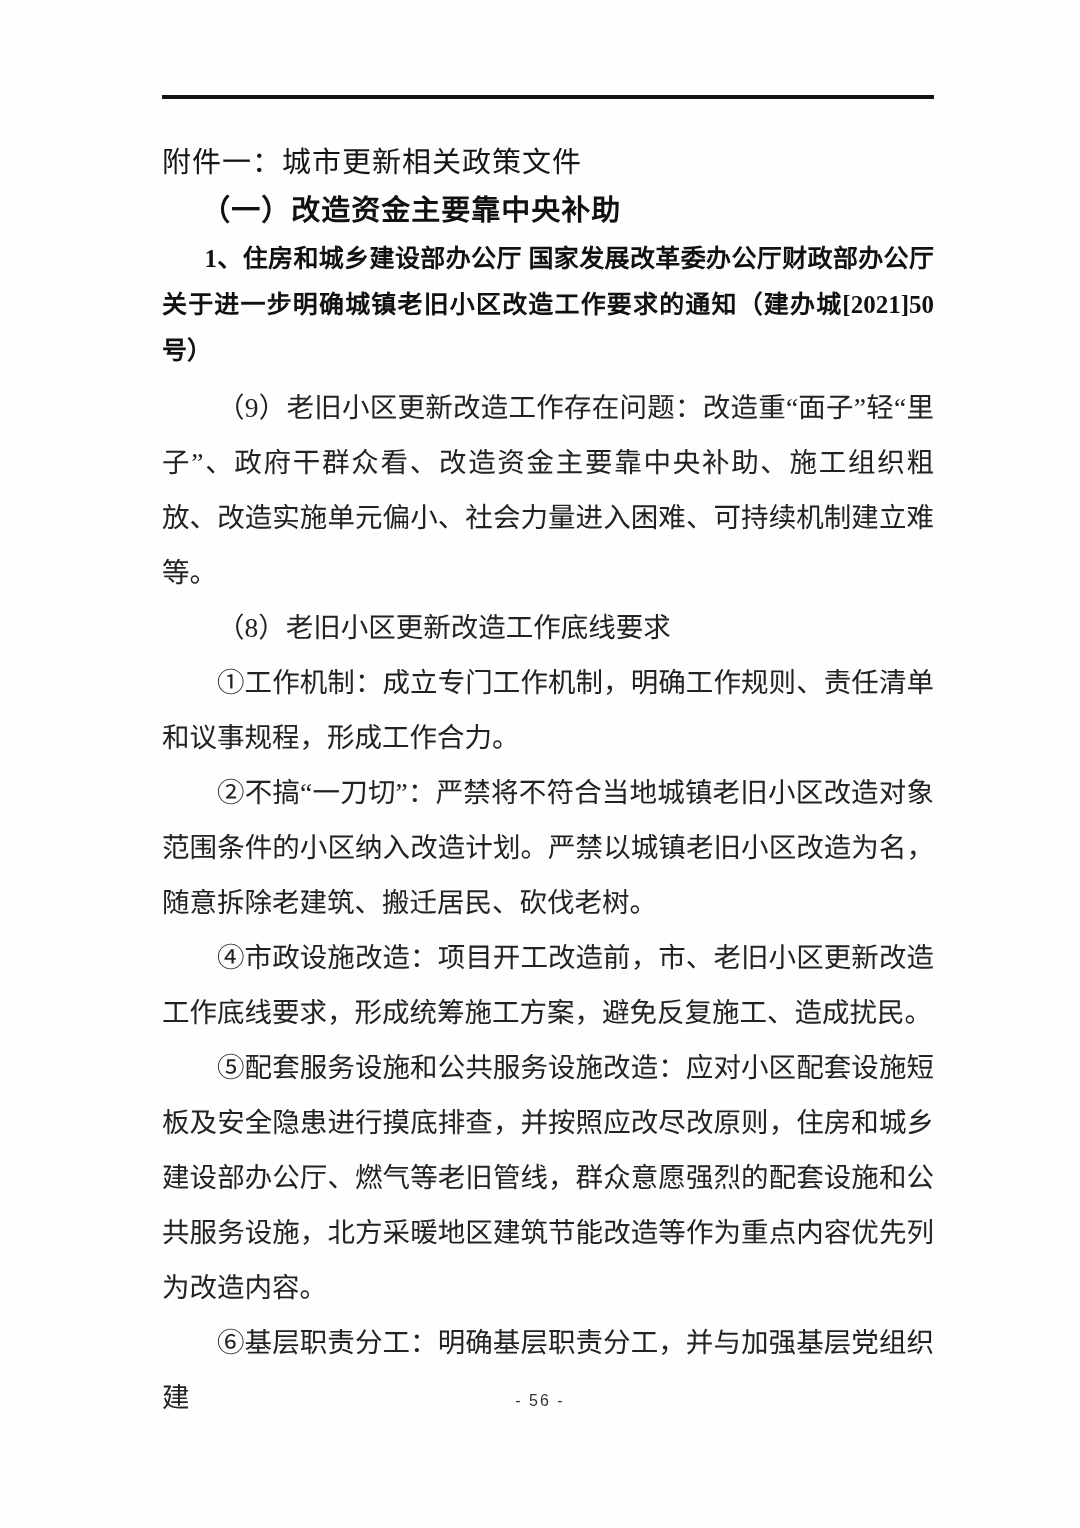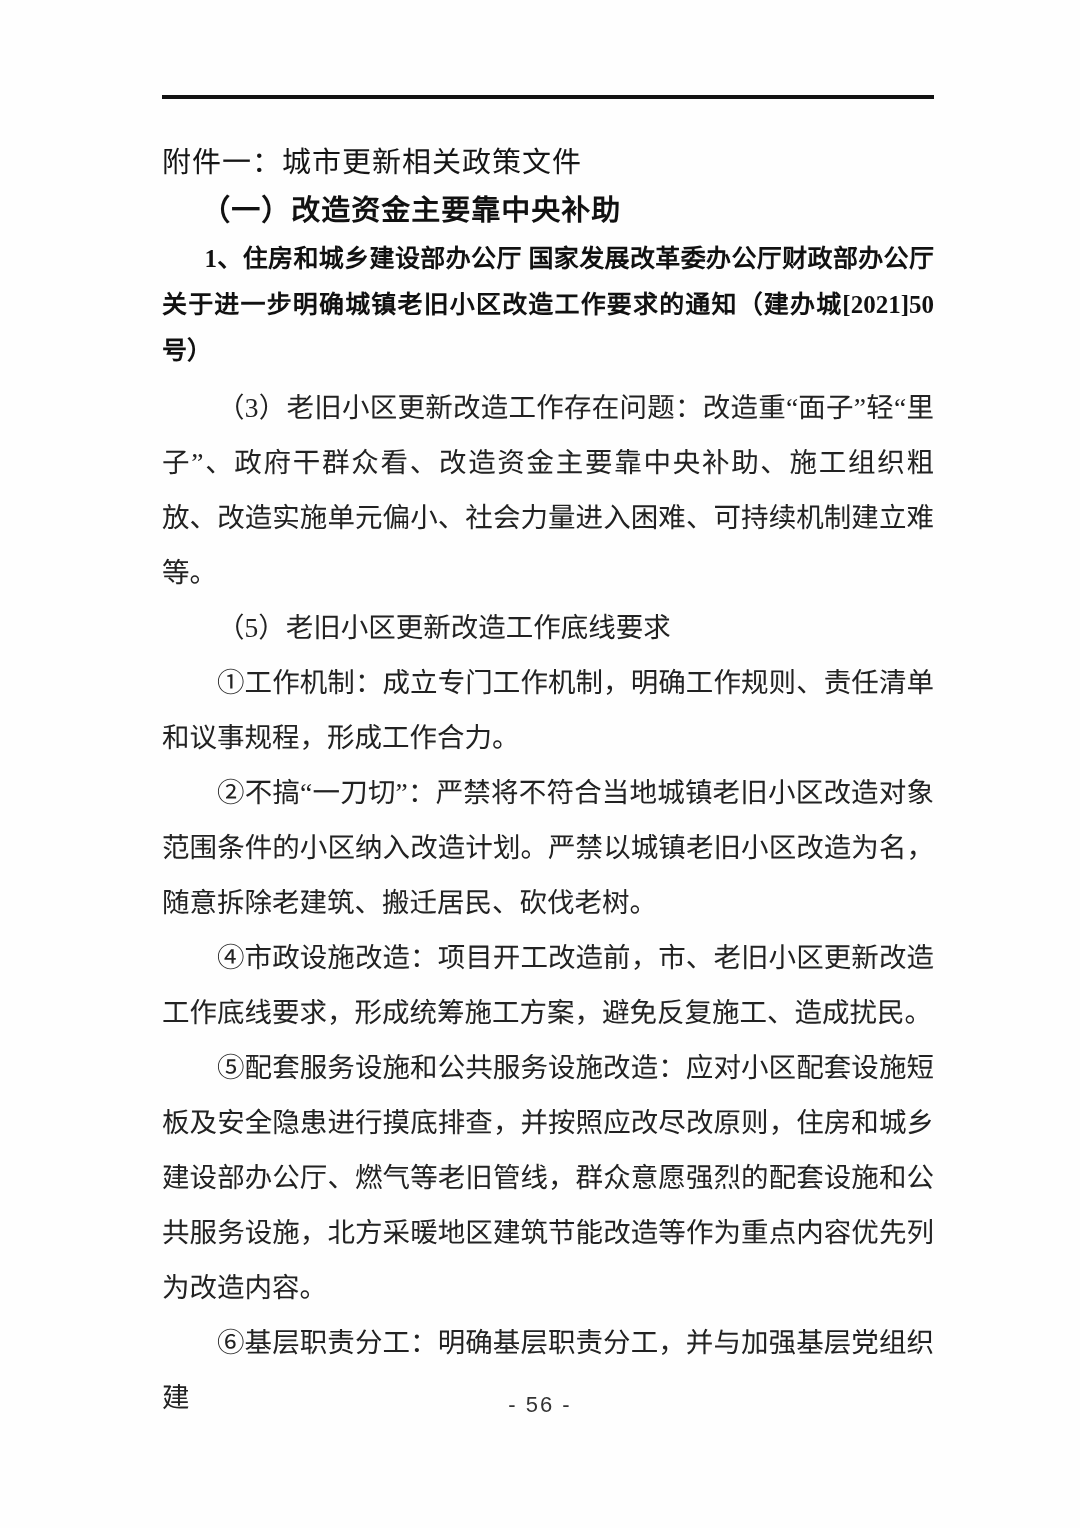--- a/index.html
+++ b/index.html
@@ -69,42 +69,42 @@
     text-justify: inter-character;
     color: #222222;
   }
   .page-footer {
     position: absolute;
     top: 1392px;
     left: 0;
     width: 100%;
     text-align: center;
     font-family: "Liberation Sans", "DejaVu Sans", sans-serif;
-    font-size: 22px;
+    font-size: 16px;
     color: #333333;
     letter-spacing: 2px;
   }
 </style>
 </head>
 <body>
 
 <div class="page">
   <div class="content">
 
     <div class="header-rule"></div>
 
     <h1 class="doc-title">附件一：城市更新相关政策文件</h1>
 
     <h2 class="section-heading">（一）改造资金主要靠中央补助</h2>
 
     <h3 class="doc-heading">1、住房和城乡建设部办公厅 国家发展改革委办公厅财政部办公厅关于进一步明确城镇老旧小区改造工作要求的通知（建办城[2021]50 号）</h3>
 
     <div class="body-text">
-      <p>（3）老旧小区更新改造工作存在问题：改造重“面子”轻“里子”、政府干群众看、改造资金主要靠中央补助、施工组织粗放、改造实施单元偏小、社会力量进入困难、可持续机制建立难等。</p>
-      <p>（5）老旧小区更新改造工作底线要求</p>
+      <p>（9）老旧小区更新改造工作存在问题：改造重“面子”轻“里子”、政府干群众看、改造资金主要靠中央补助、施工组织粗放、改造实施单元偏小、社会力量进入困难、可持续机制建立难等。</p>
+      <p>（8）老旧小区更新改造工作底线要求</p>
       <p>①工作机制：成立专门工作机制，明确工作规则、责任清单和议事规程，形成工作合力。</p>
       <p>②不搞“一刀切”：严禁将不符合当地城镇老旧小区改造对象范围条件的小区纳入改造计划。严禁以城镇老旧小区改造为名，随意拆除老建筑、搬迁居民、砍伐老树。</p>
       <p>④市政设施改造：项目开工改造前，市、老旧小区更新改造工作底线要求，形成统筹施工方案，避免反复施工、造成扰民。</p>
       <p>⑤配套服务设施和公共服务设施改造：应对小区配套设施短板及安全隐患进行摸底排查，并按照应改尽改原则，住房和城乡建设部办公厅、燃气等老旧管线，群众意愿强烈的配套设施和公共服务设施，北方采暖地区建筑节能改造等作为重点内容优先列为改造内容。</p>
       <p>⑥基层职责分工：明确基层职责分工，并与加强基层党组织建</p>
     </div>
 
   </div>
 
   <div class="page-footer">- 56 -</div>

